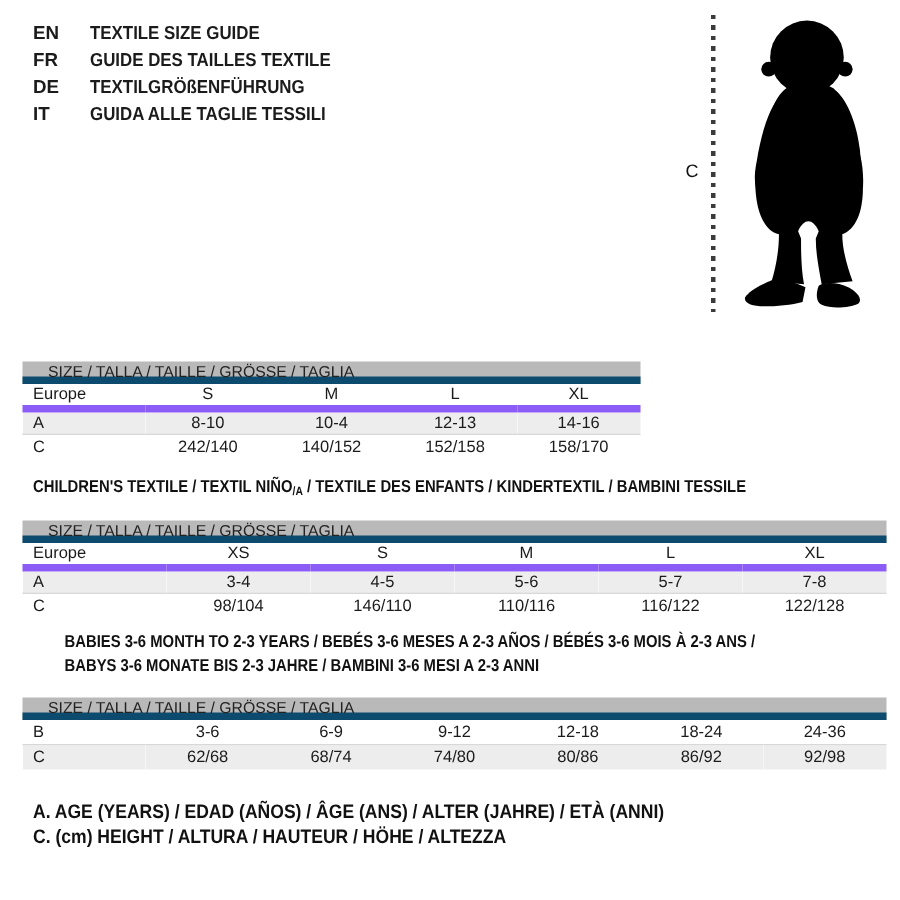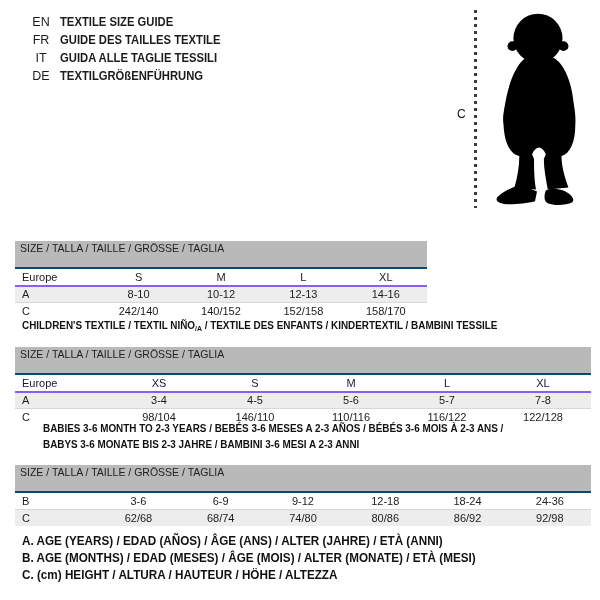--- a/index.html
+++ b/index.html
@@ -6,21 +6,21 @@
   html,body { background:#fff; }
   body { font-family:"Liberation Sans", sans-serif; color:#1b1b1b; }
   .page { position:relative; width:600px; height:600px; background:#ffffff; overflow:hidden; }
 
   .cond { display:inline-block; transform:scaleX(0.9); transform-origin:0 50%; white-space:nowrap; }
   .cond85 { display:inline-block; transform:scaleX(0.86); transform-origin:0 50%; white-space:nowrap; }
 
   
   .lang-block { position:absolute; top:13px; left:22px; }
   .lang-row { display:flex; height:18px; align-items:center; }
-  .lang-code { width:38px; font-weight:400; font-size:12.5px;text-align:center; }
+  .lang-code { width:38px; font-weight:700; font-size:12.5px; }
   .lang-title { font-weight:700; font-size:12.5px; }
 
   
   .figure { position:absolute; left:474px; top:8px; width:122px; height:202px; }
   .dots { position:absolute; left:0; top:2px; width:2.5px; height:198px;
           background-image:repeating-linear-gradient(to bottom,#3b3b3b 0px,#3b3b3b 3px,transparent 3px,transparent 7px); }
   .c-label { position:absolute; left:-17px; top:99px; font-size:12px; color:#111; }
   svg.baby { position:absolute; left:8px; top:0px; width:108px; height:200px; }
 
   
@@ -28,28 +28,28 @@
   .st1 { top:213px; }
   .st2 { top:319px; }
   .st3 { top:420px; line-height:16px;margin-left:21px; }
   .sub { font-size:8px; vertical-align:-2px; }
 
   
   .tbl { position:absolute; left:15px; }
   .t1 { top:241px; width:412px; }
   .t2 { top:347px; width:576px; }
   .t3 { top:465px; width:576px; }
-  .bar { height:28px; line-height:15px; background:#b9b9b9; padding-left:5px;
-         font-size:10.5px; color:#222; border-bottom:2px solid #0c4a6e; white-space:nowrap; }
+  .bar { height:15px; line-height:15px; background:#b9b9b9; padding-left:17px;
+         font-size:10.5px; color:#222; border-bottom:5px solid #0c4a6e; white-space:nowrap; }
   table { width:100%; border-collapse:collapse; table-layout:fixed; font-size:11px; color:#1b1b1b; }
   td { height:16.5px; text-align:center; padding:0; overflow:hidden; }
   td.lbl { text-align:left; padding-left:7px; }
   col.c-label { width:62px; }
   tr { border-bottom:1px solid #d8d8d8; }
-  tr.first { border-bottom:2px solid #8b5cf6; }
+  tr.first { border-bottom:5px solid #8b5cf6; }
   tr.alt { background:#ededed; }
   tr.last { border-bottom:none; }
 
   
   .legend { position:absolute; left:22px; top:533px; }
   .legend-line { height:17px; font-weight:700; font-size:13px; white-space:nowrap; color:#111; }
 </style>
 </head>
 <body>
 
@@ -58,26 +58,26 @@
   <div class="lang-block">
     <div class="lang-row">
       <span class="lang-code">EN</span>
       <span class="lang-title cond">TEXTILE SIZE GUIDE</span>
     </div>
     <div class="lang-row">
       <span class="lang-code">FR</span>
       <span class="lang-title cond">GUIDE DES TAILLES TEXTILE</span>
     </div>
     <div class="lang-row">
+      <span class="lang-code">DE</span>
+      <span class="lang-title cond">TEXTILGRÖßENFÜHRUNG</span>
+    </div>
+    <div class="lang-row">
       <span class="lang-code">IT</span>
       <span class="lang-title cond">GUIDA ALLE TAGLIE TESSILI</span>
-    </div>
-    <div class="lang-row">
-      <span class="lang-code">DE</span>
-      <span class="lang-title cond">TEXTILGRÖßENFÜHRUNG</span>
     </div>
   </div>
 
   <div class="figure">
     <span class="c-label">C</span>
     <div class="dots"></div>
     <svg class="baby" viewBox="0 0 110 200" xmlns="http://www.w3.org/2000/svg">
       <g fill="#000000">
         <circle cx="57" cy="29" r="25"></circle>
         <circle cx="31" cy="37" r="5"></circle>
@@ -113,21 +113,21 @@
         <tr class="first">
           <td class="lbl">Europe</td>
           <td>S</td>
           <td>M</td>
           <td>L</td>
           <td>XL</td>
         </tr>
         <tr class="alt">
           <td class="lbl">A</td>
           <td>8-10</td>
-          <td>10-12</td>
+          <td>10-4</td>
           <td>12-13</td>
           <td>14-16</td>
         </tr>
         <tr class="last">
           <td class="lbl">C</td>
           <td>242/140</td>
           <td>140/152</td>
           <td>152/158</td>
           <td>158/170</td>
         </tr>
@@ -212,17 +212,16 @@
           <td>80/86</td>
           <td>86/92</td>
           <td>92/98</td>
         </tr>
       </tbody>
     </table>
   </div>
 
   <div class="legend">
     <div class="legend-line"><span class="cond">A. AGE (YEARS) / EDAD (AÑOS) / ÂGE (ANS) / ALTER (JAHRE) / ETÀ (ANNI)</span></div>
-    <div class="legend-line"><span class="cond">B. AGE (MONTHS) / EDAD (MESES) / ÂGE (MOIS) / ALTER (MONATE) / ETÀ (MESI)</span></div>
     <div class="legend-line"><span class="cond">C. (cm) HEIGHT / ALTURA / HAUTEUR / HÖHE / ALTEZZA</span></div>
   </div>
 
 </div>
 
 </body></html>

